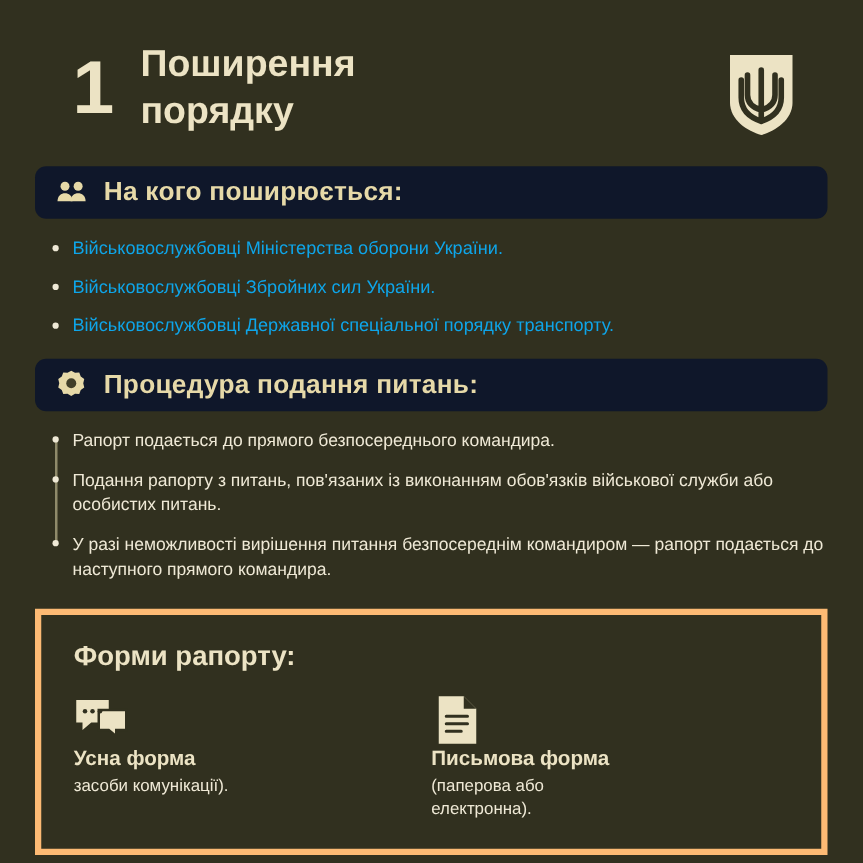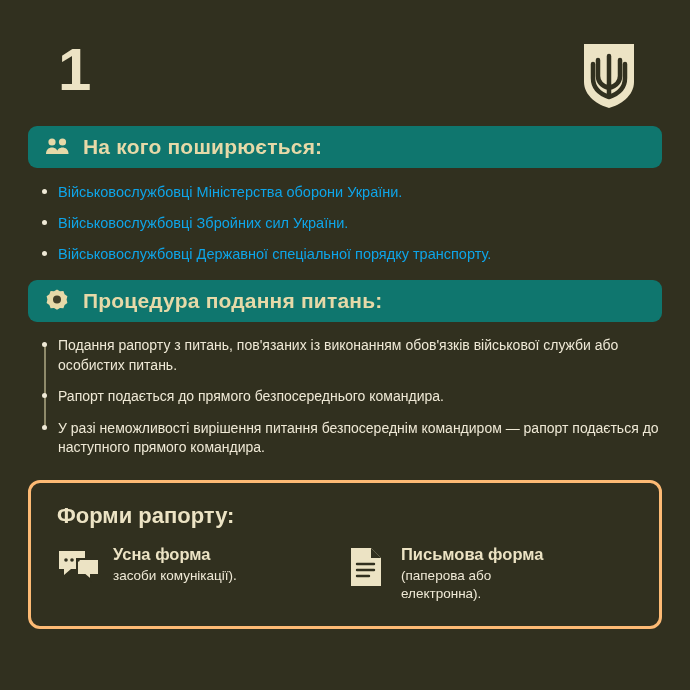--- a/index.html
+++ b/index.html
@@ -49,21 +49,21 @@
     right: 24px;
     top: 42px;
     width: 58px;
     height: 68px;
   }
 
   
   .section-bar {
     display: flex;
     align-items: center;
-    background: #0f766e;
+    background: #0f172a;
     border-radius: 9px;
     height: 42px;
     padding: 0 16px;
     margin: 16px 0 0 0;
   }
   .section-bar .bar-icon {
     width: 26px;
     height: 26px;
     margin-right: 13px;
     flex: 0 0 auto;
@@ -132,37 +132,38 @@
     left: 16px;
     top: 8px;
     width: 1.5px;
     height: 82px;
     background: #8f8a6a;
   }
 
   
   .forms-card {
     margin-top: 22px;
-    border: 3px solid #fdba74;
-    border-radius: 12px;
+    border: 5px solid #fdba74;
+    border-radius: 0;
     padding: 20px 26px 24px 26px;
   }
   .forms-title {
     font-size: 22px;
     font-weight: bold;
     color: #ece3c4;
     margin-bottom: 16px;
   }
   .forms-row {
     display: flex;
   }
   .form-item {
     display: flex;
     align-items: flex-start;
     width: 50%;
+    flex-direction: column;
   }
   .form-item .f-icon {
     width: 44px;
     height: 44px;
     margin-right: 12px;
     flex: 0 0 auto;
     display: flex;
     align-items: center;
     justify-content: center;
   }
@@ -178,20 +179,24 @@
     color: #efe9d6;
   }
 </style>
 </head>
 <body>
 
 <div class="page">
 
   <div class="header">
     <div class="step-number">1</div>
+    <div class="header-title">
+      <div>Поширення</div>
+      <div>порядку</div>
+    </div>
     <div class="emblem">
       <svg viewBox="0 0 58 68" width="58" height="68">
         <path d="M4 2 H54 V40 C54 54 40 63 29 66 C18 63 4 54 4 40 Z" fill="#ece3c4"></path>
         <path d="M29 14 L29 54 M18 18 L18 34 C18 40 22 44 29 46 M40 18 L40 34 C40 40 36 44 29 46 M13 22 L13 36 C13 46 20 52 29 55 M45 22 L45 36 C45 46 38 52 29 55" stroke="#31301f" stroke-width="4.5" fill="none" stroke-linecap="round"></path>
       </svg>
     </div>
   </div>
 
   <div class="section-bar">
     <span class="bar-icon">
@@ -216,22 +221,22 @@
       <svg viewBox="0 0 26 26" width="26" height="26">
         <path d="M13 1.5 L16 3.2 L19.4 3 L20.6 6.2 L23.4 8.2 L22.6 11.6 L23.4 15 L20.6 17 L19.4 20.2 L16 20 L13 21.8 L10 20 L6.6 20.2 L5.4 17 L2.6 15 L3.4 11.6 L2.6 8.2 L5.4 6.2 L6.6 3 L10 3.2 Z" fill="#e6d9a8"></path>
         <circle cx="13" cy="11.6" r="4" fill="#413f29"></circle>
       </svg>
     </span>
     <span class="bar-title">Процедура подання питань:</span>
   </div>
 
   <ul class="proc-list">
     <div class="proc-line"></div>
+    <li>Рапорт подається до прямого безпосереднього командира.</li>
     <li>Подання рапорту з питань, пов'язаних із виконанням обов'язків військової служби або особистих питань.</li>
-    <li>Рапорт подається до прямого безпосереднього командира.</li>
     <li>У разі неможливості вирішення питання безпосереднім командиром — рапорт подається до наступного прямого командира.</li>
   </ul>
 
   <div class="forms-card">
     <div class="forms-title">Форми рапорту:</div>
     <div class="forms-row">
 
       <div class="form-item">
         <span class="f-icon">
           <svg viewBox="0 0 44 40" width="44" height="40">

